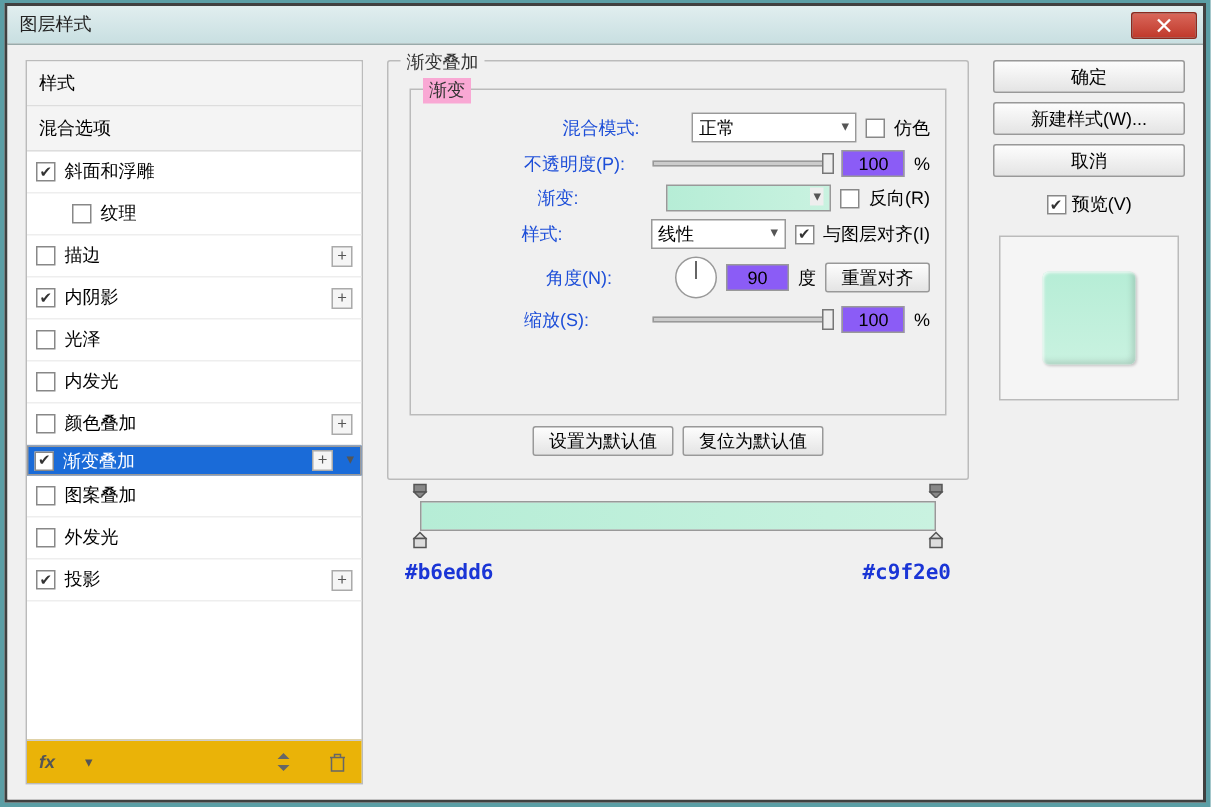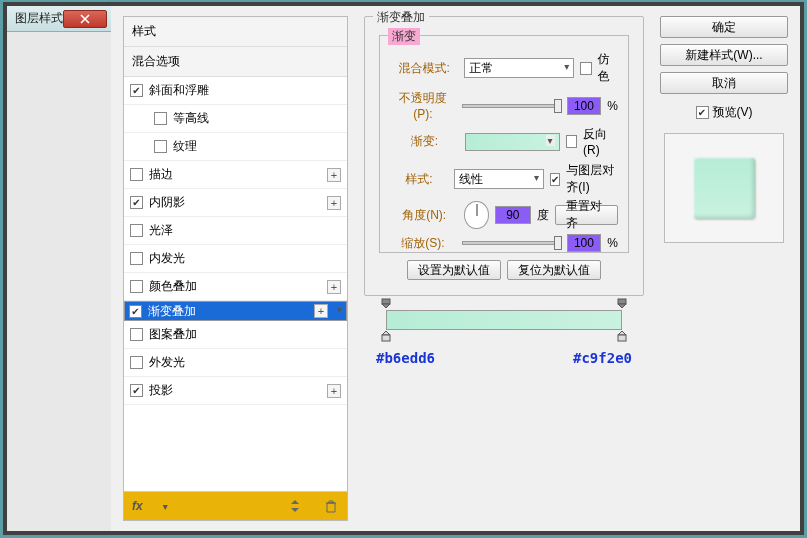--- a/index.html
+++ b/index.html
@@ -1,18 +1,18 @@
 <!DOCTYPE html>
 <html><head>
 <meta charset="utf-8">
 <style>
 *{box-sizing:border-box;margin:0;padding:0;font-family:"Microsoft YaHei",SimSun,Arial,sans-serif;font-size:12px}
 body{background:#5b9ea5;width:807px;height:538px;position:relative;overflow:hidden}
 .watermark{position:absolute;top:2px;right:4px;color:#aaa;font-size:10px;letter-spacing:1px}
-.dialog{position:absolute;left:3px;top:2px;right:3px;bottom:3px;background:#e8e8e8;border:4px solid #404040;display:flex;}
+.dialog{position:absolute;left:3px;top:2px;right:3px;bottom:3px;background:#e8e8e8;border:2px solid #404040;display:flex;flex-direction:column}
 .titlebar{height:26px;background:linear-gradient(#e1eeef,#c8dfe1);display:flex;align-items:center;padding:0 4px;border-bottom:1px solid #9aa}
 .title-text{flex:1;padding-left:4px;font-size:12px;color:#222}
 .close-btn{width:44px;height:18px;background:linear-gradient(#d9675a,#c0392b);border:1px solid #8b2a1f;border-radius:2px;display:flex;align-items:center;justify-content:center;color:#fff;cursor:pointer}
 .body{flex:1;display:flex;padding:10px 12px 10px 12px;gap:12px;background:#f0f0f0}
 .left-panel{width:225px;display:flex;flex-direction:column;border:1px solid #bbb;background:#fff}
 .style-head{padding:6px 8px;background:#f4f4f4;border-bottom:1px solid #ddd}
 .style-sub{padding:6px 8px;background:#f4f4f4;border-bottom:1px solid #ddd}
 .style-item{display:flex;align-items:center;padding:5px 6px;border-bottom:1px solid #eee;gap:6px}
 .style-item.indent{padding-left:30px}
 .style-item .cb{width:13px;height:13px;border:1px solid #888;background:#fff;display:flex;align-items:center;justify-content:center;font-size:10px;color:#333}
@@ -24,21 +24,21 @@
 .left-footer .dd{font-size:10px;color:#555}
 .left-footer .spacer{flex:1}
 .left-footer .ico{width:16px;height:16px;color:#666;display:flex;align-items:center;justify-content:center;cursor:pointer}
 .center{flex:1;position:relative}
 .group{position:absolute;border:1px solid #bbb;border-radius:2px;padding:10px 14px 14px 14px}
 .group .legend{position:absolute;top:-8px;left:8px;background:#f0f0f0;padding:0 4px;font-size:12px;color:#333}
 .g-outer{left:4px;top:0;right:4px;height:280px}
 .g-inner{position:absolute;left:14px;top:18px;right:14px;height:218px;border:1px solid #bbb;padding:10px}
 .g-inner .legend{background:#f9a8d4}
 .row{display:flex;align-items:center;gap:6px;margin:5px 0;justify-content:flex-end}
-.row .lab{width:80px;text-align:center;color:#a16207}
+.row .lab{width:80px;text-align:left;color:#1d4ed8}
 .sel{height:20px;border:1px solid #999;background:#fff;padding:0 18px 0 4px;position:relative;min-width:90px;display:flex;align-items:center}
 .sel::after{content:"▾";position:absolute;right:4px;top:2px;color:#555;font-size:10px}
 .grad-sw{width:110px;height:18px;border:1px solid #999;background:linear-gradient(90deg,#b6edd6,#c9f2e0);position:relative;display:flex}
 .grad-sw::after{content:"▾";position:absolute;right:4px;top:1px;color:#555;font-size:10px;background:#eee;padding:0 2px}
 .cb2{width:13px;height:13px;border:1px solid #888;background:#fff;display:inline-flex;align-items:center;justify-content:center;font-size:10px;color:#333}
 .slider{width:120px;height:4px;background:#ccc;border:1px solid #999;position:relative}
 .slider .thumb{position:absolute;width:8px;height:14px;background:#eee;border:1px solid #777;top:-6px}
 .numbox{width:42px;height:18px;border:1px solid #999;background:#8b5cf6;text-align:center;line-height:16px}
 .angle{width:28px;height:28px;border:1px solid #999;border-radius:50%;background:#fff;position:relative}
 .angle::after{content:"";position:absolute;width:1px;height:12px;background:#333;left:50%;top:2px;transform-origin:bottom;transform:translateX(-50%)}
@@ -75,24 +75,20 @@
     <div class="left-panel">
       <div class="style-head">样式</div>
       <div class="style-sub">混合选项</div>
       <div id="style-items">
           <div class="style-item">
             <span class="cb">✔</span>
             <span class="lbl">斜面和浮雕</span>
           </div>
           <div class="style-item indent">
             <span class="cb"></span>
-            <span class="lbl">等高线</span>
-          </div>
-          <div class="style-item indent">
-            <span class="cb"></span>
             <span class="lbl">纹理</span>
           </div>
           <div class="style-item">
             <span class="cb"></span>
             <span class="lbl">描边</span>
             <span class="plus">+</span>
           </div>
           <div class="style-item">
             <span class="cb">✔</span>
             <span class="lbl">内阴影</span>

